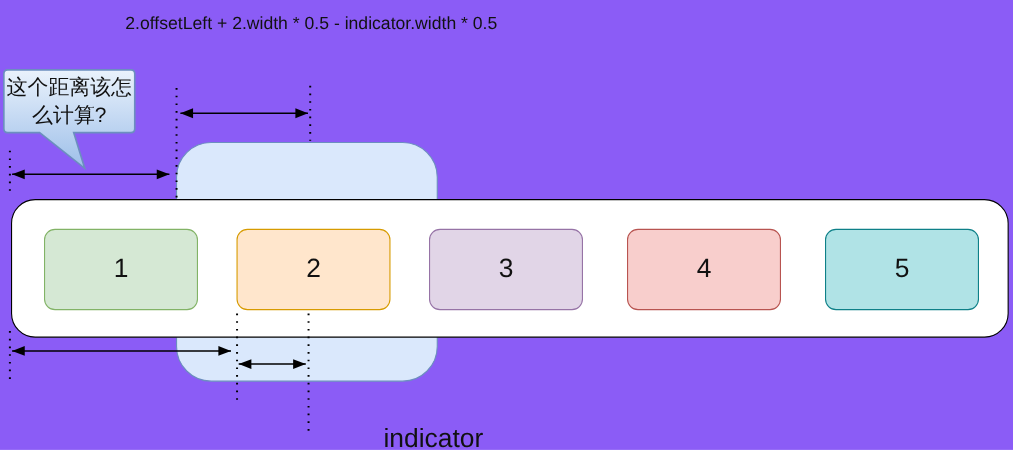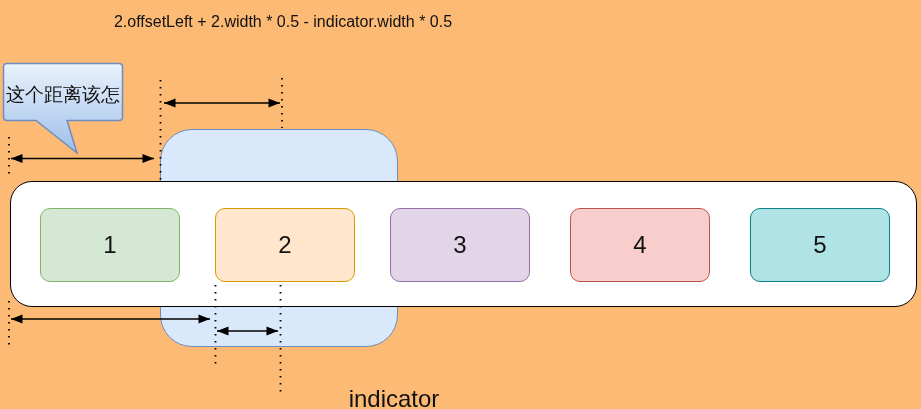--- a/index.html
+++ b/index.html
@@ -1,17 +1,17 @@
 <!DOCTYPE html>
 <html><head>
 <meta charset="utf-8">
 <style>
   html,body{margin:0;padding:0;background:#ffffff;}
   .stage{
-    position:relative;width:921px;height:409px;background:#fdba74;overflow:hidden;
+    position:relative;width:921px;height:409px;background:#8b5cf6;overflow:hidden;
     font-family:"Liberation Sans","DejaVu Sans",sans-serif;color:#000;
   }
   .formula{
     position:absolute;left:283px;top:13px;transform:translateX(-50%);
     font-size:16px;white-space:nowrap;color:#111;
   }
   .indicator{
     position:absolute;left:160px;top:129px;width:238px;height:218px;
     border-radius:32px;border:1.5px solid #6c8ebf;background:#dae8fc;box-sizing:border-box;
   }
@@ -26,21 +26,21 @@
     font-size:24px;color:#111;
   }
   .box.b1{left:40px;}
   .box.b2{left:215px;}
   .box.b3{left:390px;}
   .box.b4{left:570px;}
   .box.b5{left:750px;}
   .overlay{position:absolute;left:0;top:0;pointer-events:none;}
   .callout-shape{position:absolute;left:0;top:60px;pointer-events:none;}
   .callout-text{
-    position:absolute;left:3px;top:62px;width:120px;padding-top:20px;
+    position:absolute;left:3px;top:62px;width:120px;padding-top:5px;
     text-align:center;font-size:19px;line-height:26px;color:#101010;
   }
   .label-zh{
     position:absolute;left:381px;top:360px;transform:translateX(-50%);
     font-size:21px;white-space:nowrap;color:#111;
   }
   .label-en{
     position:absolute;left:380px;top:385px;transform:translateX(-50%);
     font-size:24px;white-space:nowrap;color:#111;margin-left:14px;
   }
@@ -88,17 +88,18 @@
     <defs>
       <linearGradient id="cg" x1="0" y1="0" x2="0" y2="1">
         <stop offset="0" stop-color="#eaf2fc"></stop>
         <stop offset="1" stop-color="#9dbfe9"></stop>
       </linearGradient>
     </defs>
     <path d="M7,3.5 H119 Q122.5,3.5 122.5,7 V57 Q122.5,60.5 119,60.5 H67 L77,93 L36,60.5 H7 Q3.5,60.5 3.5,57 V7 Q3.5,3.5 7,3.5 Z" fill="url(#cg)" stroke="#6c8ebf" stroke-width="1.5"></path>
   </svg>
   <div class="callout-text">
     <div>这个距离该怎</div>
+    <div>么计算?</div>
   </div>
 
   <div class="label-en">indicator</div>
 
 </div>
 
 </body></html>

